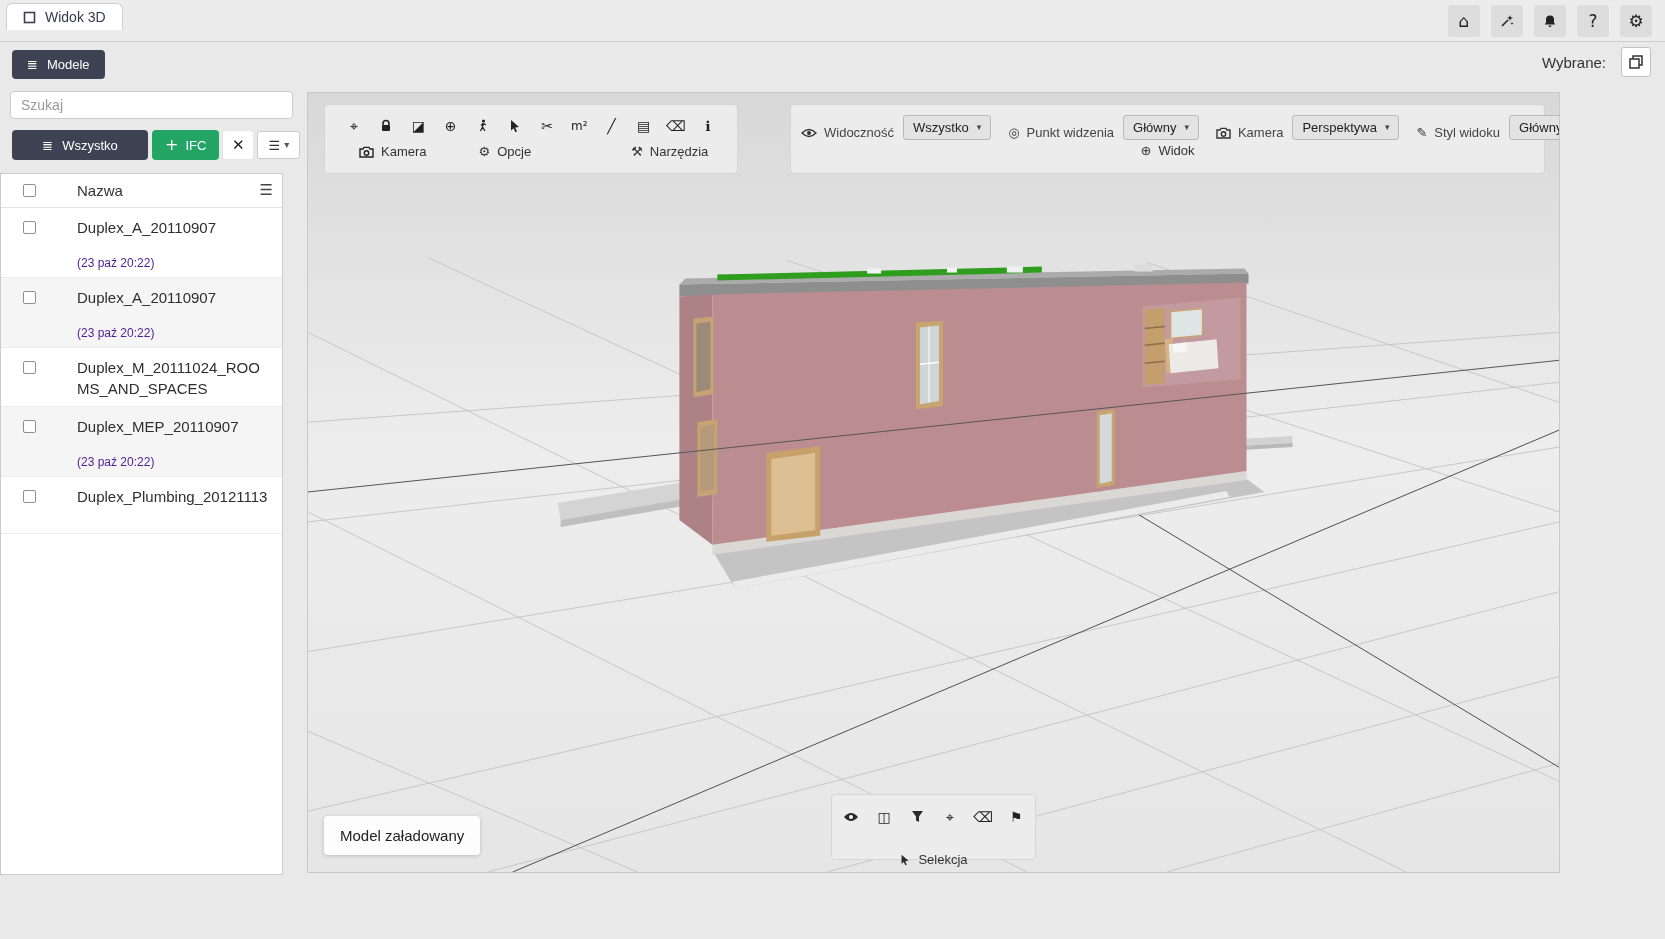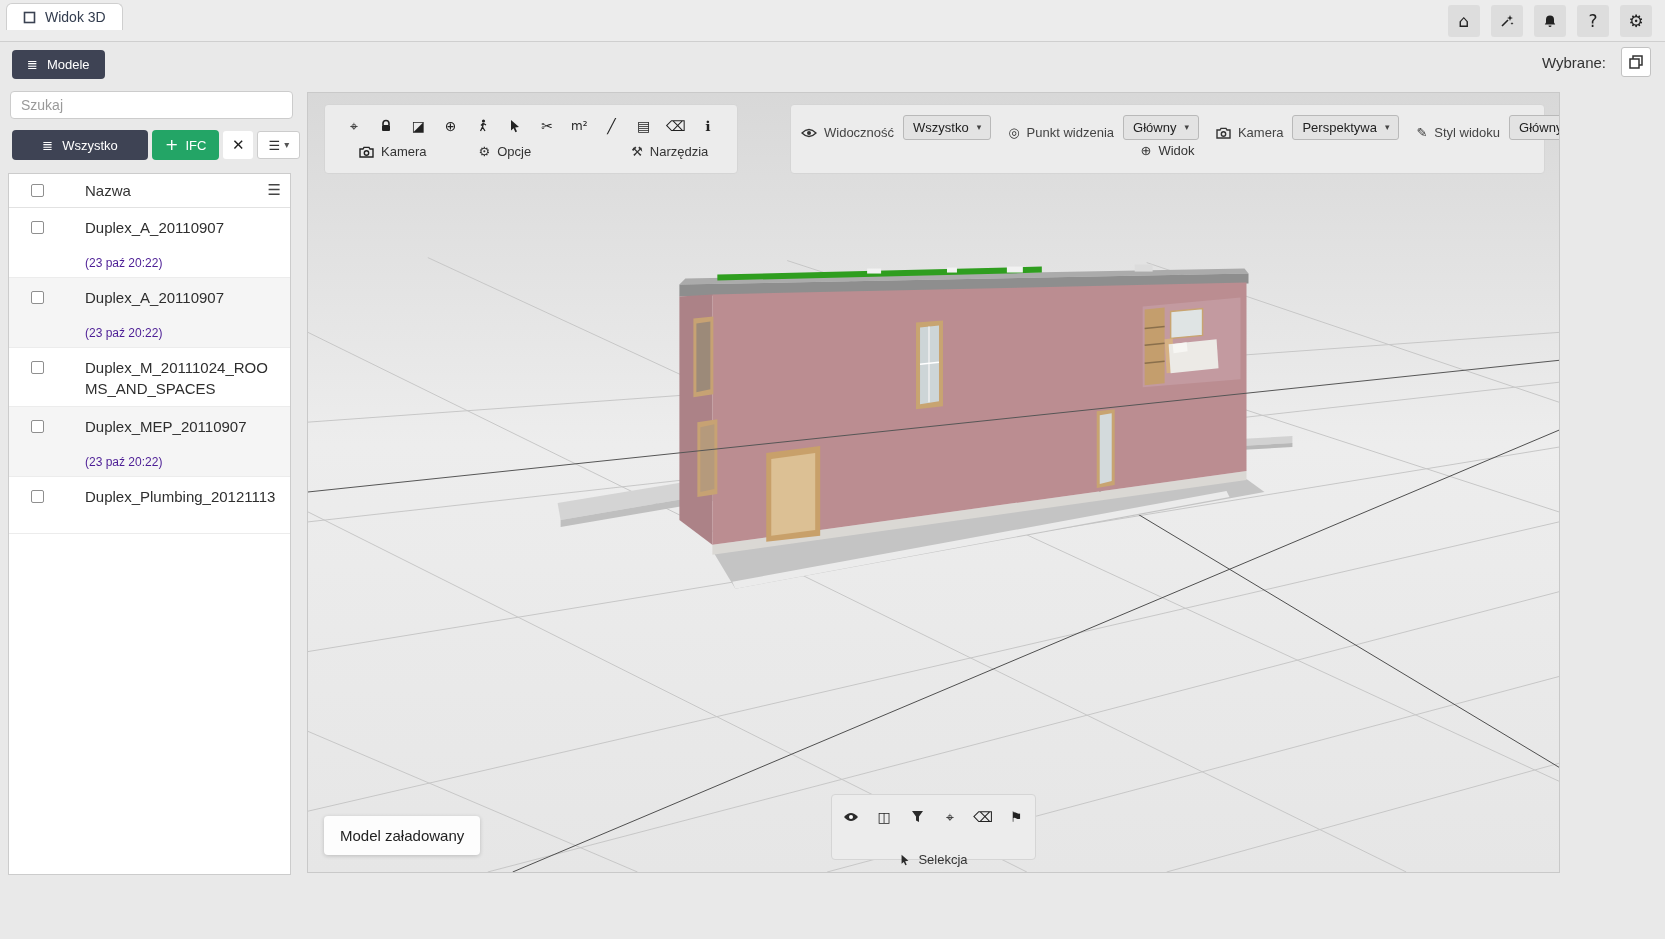--- a/index.html
+++ b/index.html
@@ -42,21 +42,21 @@
   .btn-load { height:30px; width:136px; justify-content:center; }
   .btn-ifc { height:30px; background:#23a566; color:#fff; border:none; border-radius:4px;
     display:flex; align-items:center; gap:7px; padding:0 13px; font-size:13px; cursor:pointer; }
   .btn-ifc .glyph { font-size:16px; }
   .btn-close { width:30px; height:28px; background:#fff; border:none; border-radius:3px;
     display:flex; align-items:center; justify-content:center; font-size:15px; color:#222; cursor:pointer; }
   .btn-menu { width:43px; height:28px; background:#fff; border:1px solid #ccc; border-radius:3px;
     display:flex; align-items:center; justify-content:center; gap:4px; font-size:13px; color:#333; cursor:pointer; }
   .btn-menu .chev { font-size:10px; color:#555; }
 
-  .models-table { position:absolute; left:8px; top:173px; width:283px; bottom:64px;
+  .models-table { position:absolute; left:0; top:173px; width:283px; bottom:64px;
     background:#fff; border:1px solid #ccc; overflow:hidden; }
   .table-header { height:34px; display:flex; align-items:center; border-bottom:1px solid #e2e2e2; }
   .table-header .hdr-label { margin-left:41px; font-size:15px; color:#333; }
   .table-header .hdr-menu { margin-left:auto; margin-right:9px; font-size:15px; color:#444; cursor:pointer; }
   input[type=checkbox] { appearance:none; -webkit-appearance:none; width:13px; height:13px;
     border:1px solid #8f8f8f; border-radius:2px; background:#fff; margin:0 0 0 22px; flex:none; cursor:pointer; }
   .model-row { display:flex; align-items:flex-start; min-height:57px; padding:9px 0 7px;
     border-bottom:1px solid #ececec; cursor:pointer; }
   .model-row.alt { background:#f5f5f5; }
   .model-row input[type=checkbox] { margin-top:4px; }

